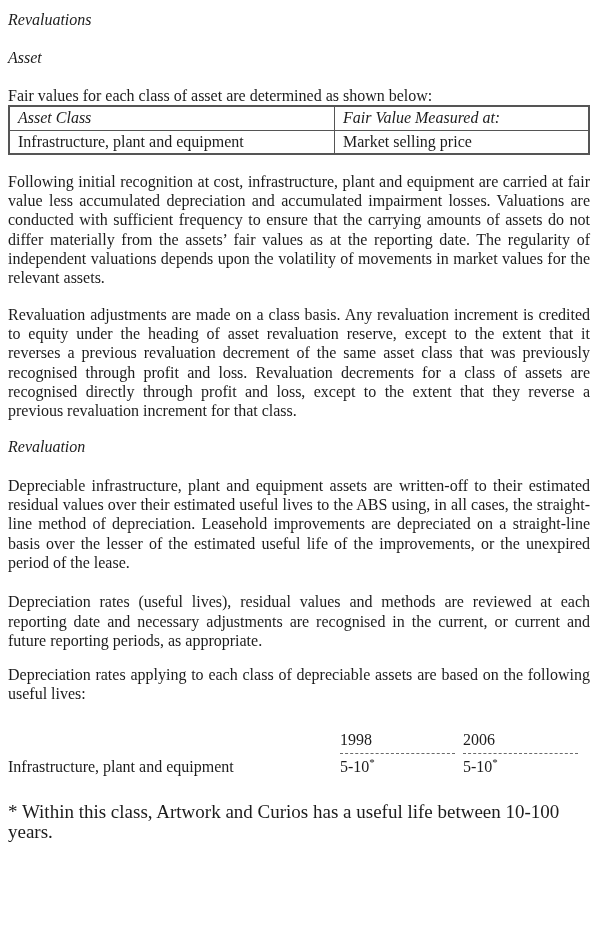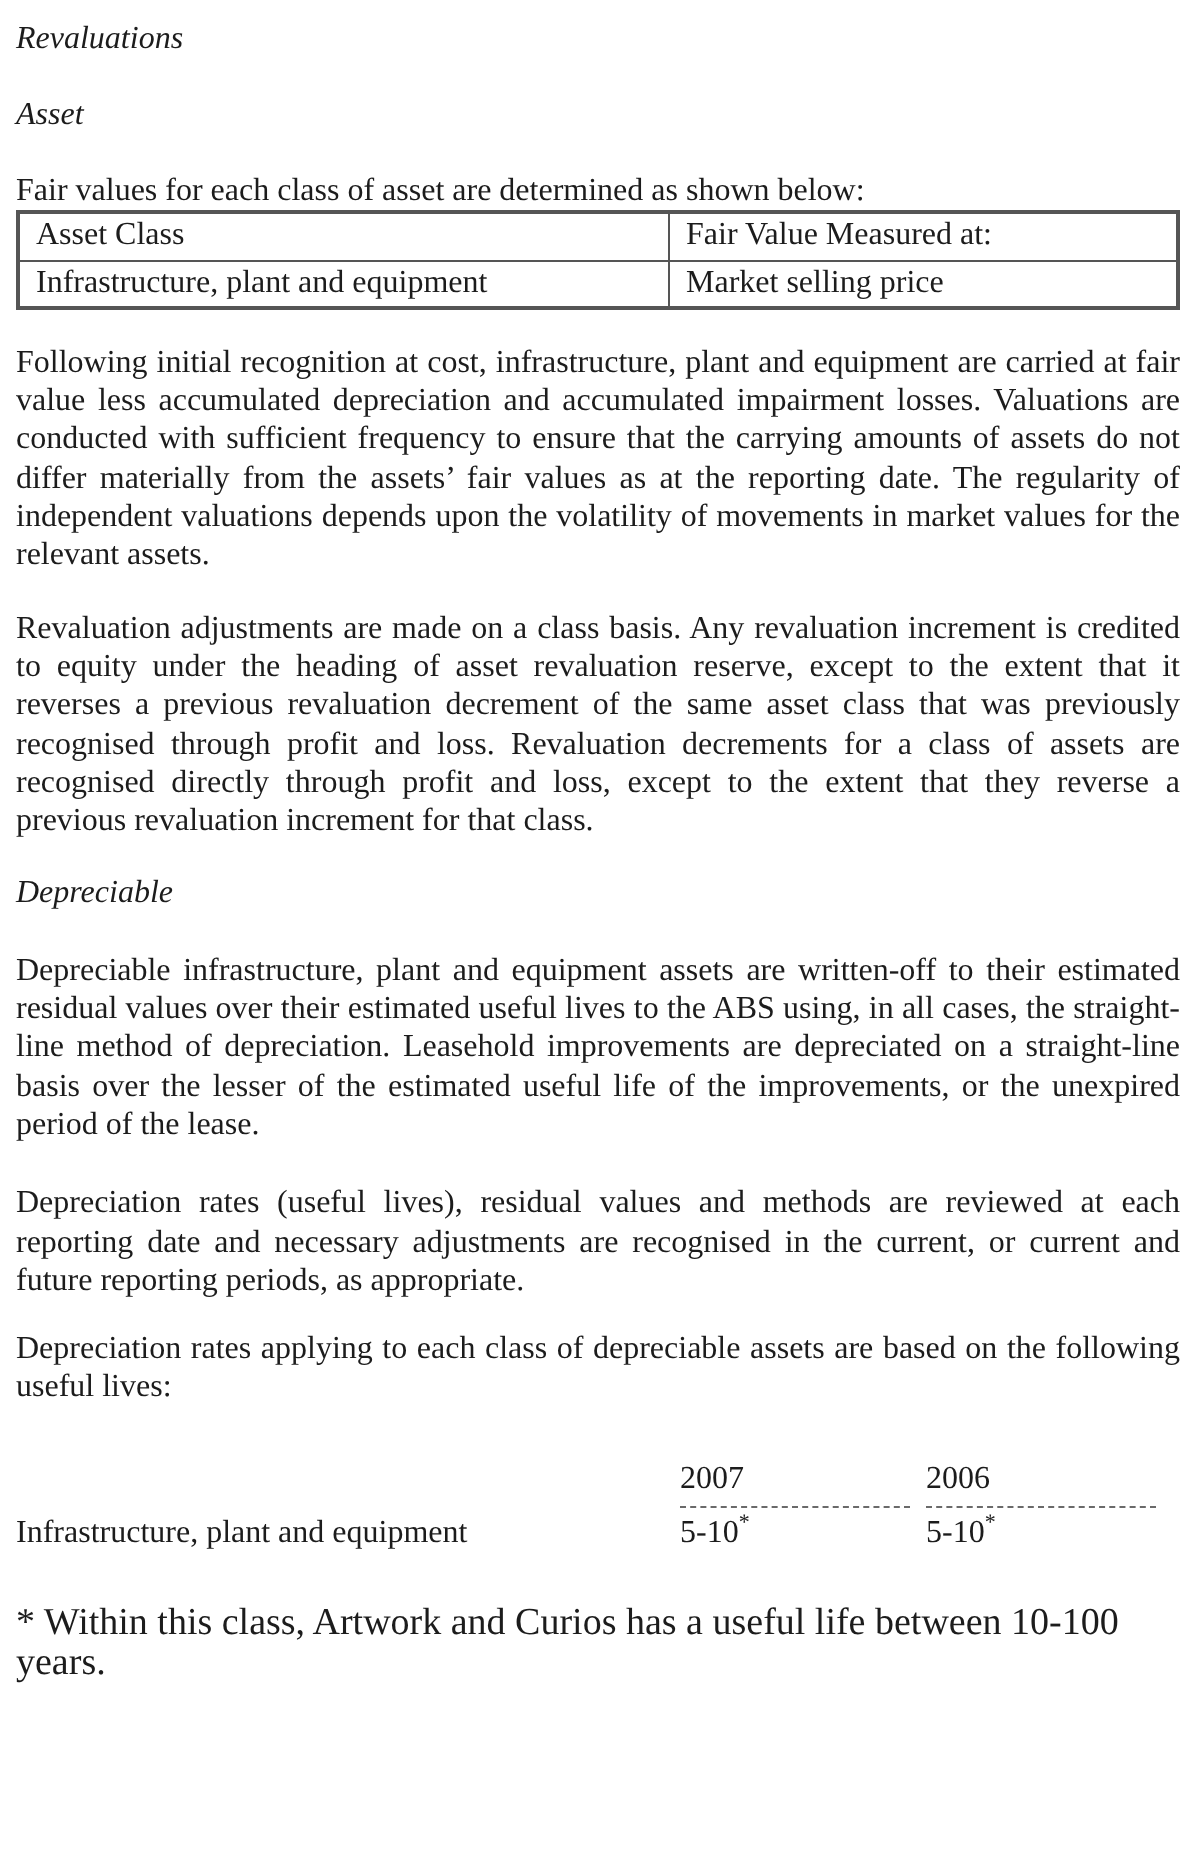--- a/index.html
+++ b/index.html
@@ -27,21 +27,21 @@
     border-collapse: collapse;
     border: 2px solid #555555;
     margin: 0 0 17px 0;
   }
   table.fv td {
     border: 1px solid #555555;
     padding: 1px 6px 2px 8px;
     vertical-align: top;
   }
   table.fv td.col-asset { width: 310px; }
-  table.fv tr.hdr td { }
+  table.fv tr.hdr td { font-style: italic; }
 
   .years { margin-top: 26px; }
   .yrow { display: flex; }
   .ylabel { width: 332px; flex: none; }
   .ycol { width: 115px; flex: none; margin-right: 8px; }
   .yrow.hdr .ycol { border-bottom: 1px dashed #6a6a6a; padding-bottom: 4px; }
   .yrow.vals .ycol { padding-top: 3px; }
   .yrow.vals .ylabel { padding-top: 3px; }
   sup.star { font-size: 11px; line-height: 0; }
 
@@ -69,32 +69,32 @@
         <td>Market selling price</td>
       </tr>
     </tbody>
   </table>
 
   <div class="para">Following initial recognition at cost, infrastructure, plant and equipment are carried at fair value less accumulated depreciation and accumulated impairment losses. Valuations are conducted with sufficient frequency to ensure that the carrying amounts of assets do not differ materially from the assets’ fair values as at the reporting date.  The regularity of independent valuations depends upon the volatility of movements in market values for the relevant assets.</div>
 
   <div class="para">Revaluation adjustments are made on a class basis.  Any revaluation increment is credited to equity under the heading of asset revaluation reserve, except to the extent that it reverses a previous revaluation decrement of the same asset class that was previously recognised through profit and loss.  Revaluation decrements for a class of assets are recognised directly through profit and loss, except to the extent that they reverse a previous revaluation increment for that class.</div>
 
 
-  <div class="heading depr">Depreciable</div>
+  <div class="heading depr">Revaluation</div>
 
   <div class="para p4">Depreciable infrastructure, plant and equipment assets are written-off to their estimated residual values over their estimated useful lives to the ABS using, in all cases, the straight-line method of depreciation. Leasehold improvements are depreciated on a straight-line basis over the lesser of the estimated useful life of the improvements, or the unexpired period of the lease.</div>
 
   <div class="para p5">Depreciation rates (useful lives), residual values and methods are reviewed at each reporting date and necessary adjustments are recognised in the current, or current and future reporting periods, as appropriate.</div>
 
   <div class="para last">Depreciation rates applying to each class of depreciable assets are based on the following useful lives:</div>
 
   <div class="years">
     <div class="yrow hdr">
       <div class="ylabel"></div>
-      <div class="ycol">2007</div>
+      <div class="ycol">1998</div>
       <div class="ycol">2006</div>
     </div>
     <div class="yrow vals">
       <div class="ylabel">Infrastructure, plant and equipment</div>
       <div class="ycol"><span>5-10</span><sup class="star">*</sup></div>
       <div class="ycol"><span>5-10</span><sup class="star">*</sup></div>
     </div>
   </div>
 
   <div class="footnote">* Within this class, Artwork and Curios has a useful life between 10-100 years.</div>

